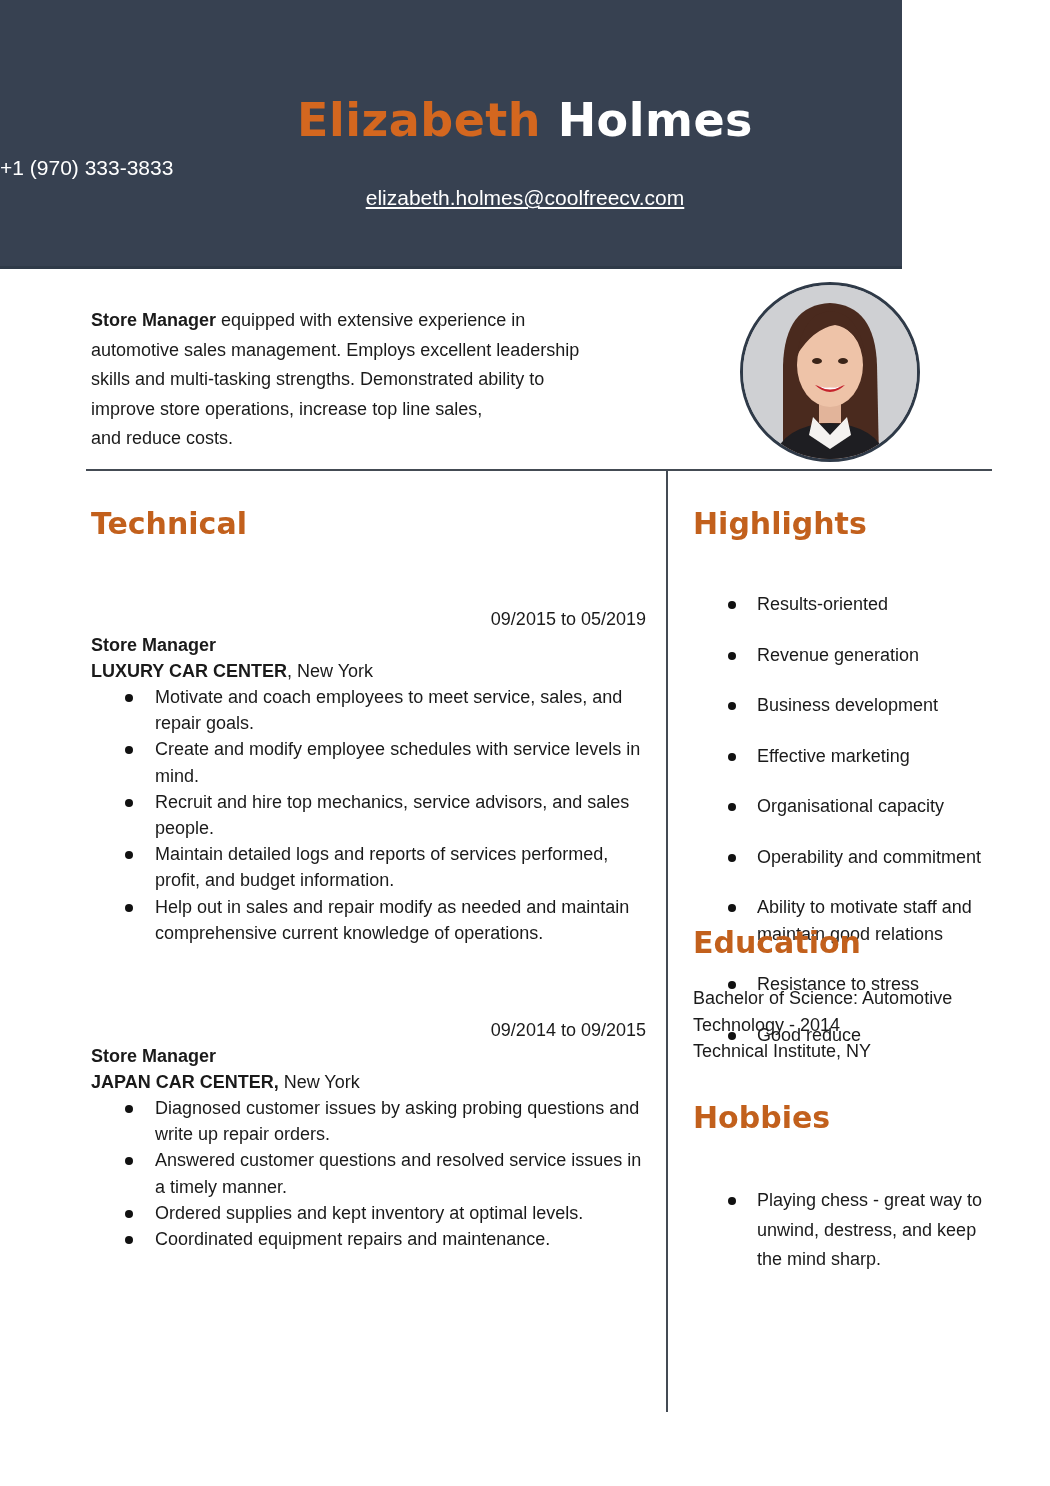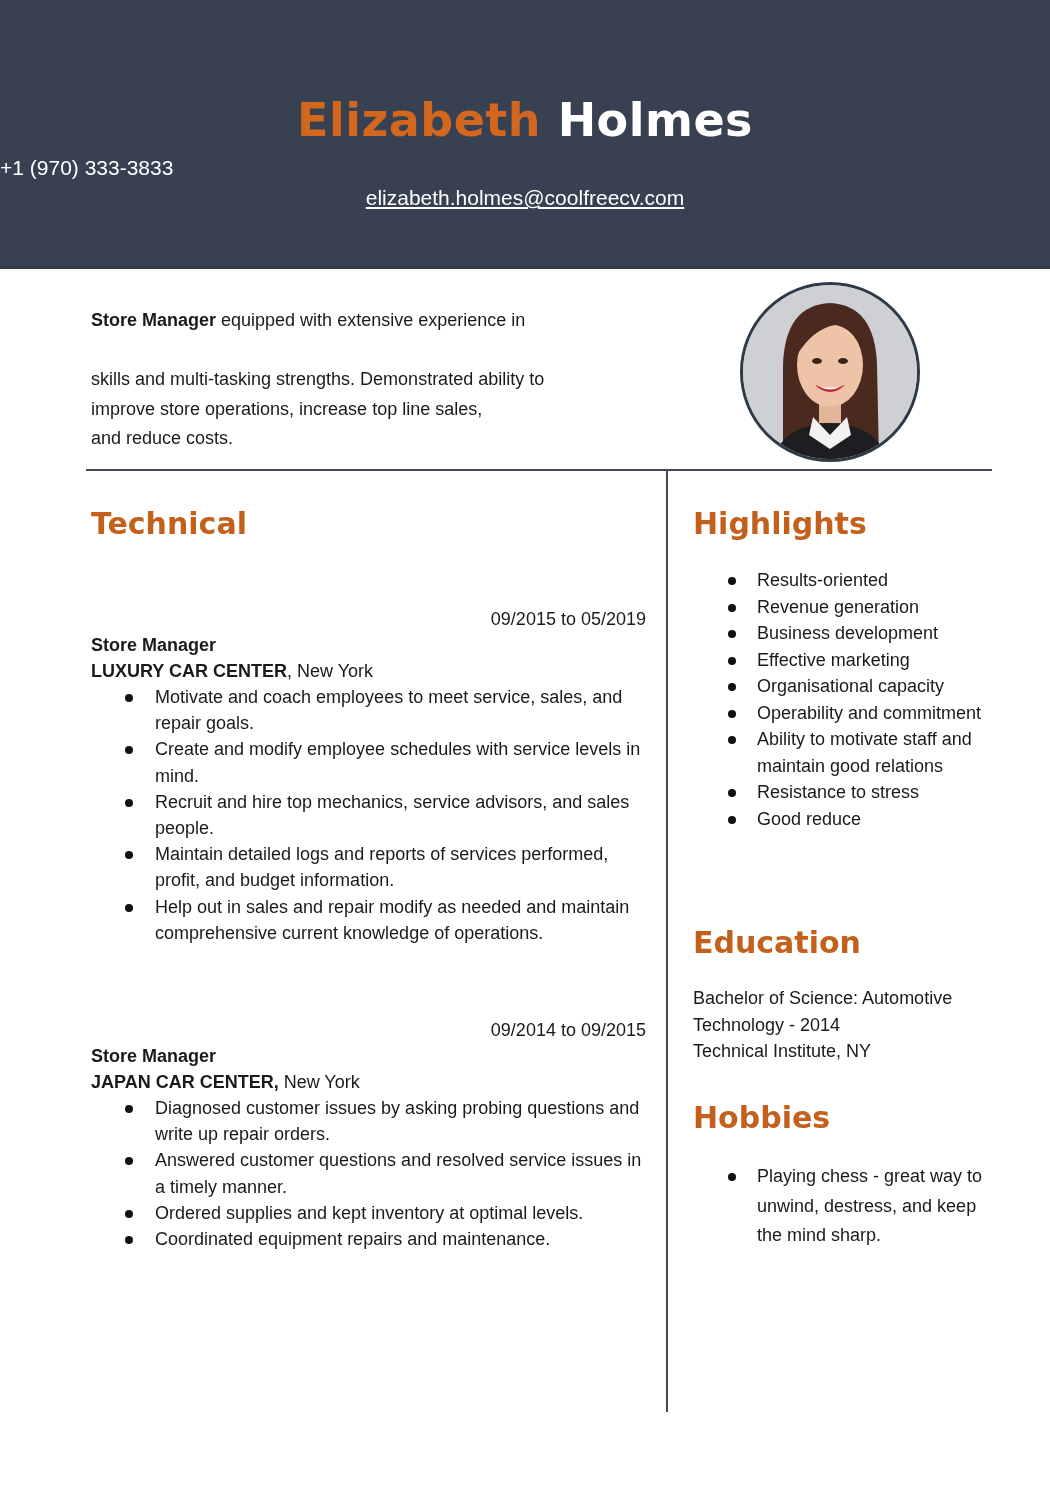--- a/index.html
+++ b/index.html
@@ -1,20 +1,20 @@
 <!DOCTYPE html>
 <html><head>
 <meta charset="utf-8">
 <style>
   * { box-sizing: border-box; margin: 0; padding: 0; }
   html, body { width: 1050px; height: 1486px; background: #ffffff; overflow: hidden; }
   body { position: relative; font-family: "Liberation Sans", "DejaVu Sans", sans-serif; color: #1a1a1a; }
 
   .header {
-    position: absolute; left: 0; top: 0; width: 1050px; height: 269px;
+    position: absolute; left: 0; top: 0; width: 902px; height: 269px;
     background: #374151;
     border-bottom: 3px solid #2f3a48;
   }
   .name {
     position: absolute; top: 92px; left: 0; width: 1050px; text-align: center;
     font-family: "DejaVu Sans", sans-serif; font-weight: bold; font-size: 46px; letter-spacing: 0.5px;
     line-height: 56px;
   }
   .name .first { color: #d4671f; }
   .name .last { color: #ffffff; }
@@ -56,21 +56,21 @@
   .job .date { text-align: right; }
   .job .title { font-weight: bold; }
   .job .company b { font-weight: bold; }
   .bullets { list-style: none; margin-left: 0; }
   .bullets li { position: relative; padding-left: 64px; line-height: 26.2px; }
   .bullets li .dot {
     position: absolute; left: 34px; top: 10px; width: 8px; height: 8px; border-radius: 50%; background: #111;
   }
 
   .right-list { position: absolute; left: 694px; width: 290px; font-size: 18px; list-style: none; }
-  .right-list li { position: relative; padding-left: 63px; line-height: 26.5px; }
+  .right-list li { position: relative; padding-left: 63px; line-height: 26.5px; margin-top: 24px; }
   .right-list li .dot {
     position: absolute; left: 34px; top: 10px; width: 8px; height: 8px; border-radius: 50%; background: #111;
   }
   .edu { position: absolute; left: 693px; top: 985px; width: 300px; font-size: 18px; line-height: 26.5px; }
   .hobby-list li { line-height: 29.5px; }
   .hobby-list li .dot { top: 11px; }
 </style>
 </head>
 <body>
 
@@ -80,21 +80,21 @@
     <span class="last">Holmes</span>
   </div>
   <div class="phone">+1 (970) 333-3833</div>
   <div class="email">
     <a>elizabeth.holmes@coolfreecv.com</a>
   </div>
 </div>
 
 <div class="summary">
   <b>Store Manager</b><span> equipped with extensive experience in</span><br>
-  <br>
+  <span>automotive sales management. Employs excellent leadership</span><br>
   <span>skills and multi-tasking strengths. Demonstrated ability to</span><br>
   <span>improve store operations, increase top line sales,</span><br>
   <span>and reduce costs.</span>
 </div>
 
 <div class="photo">
   <svg width="174" height="174" viewBox="0 0 174 174">
     <rect width="174" height="174" fill="#cfd0d3"></rect>
     <path d="M40 174 L40 80 Q42 20 87 18 Q132 20 134 80 L136 174 Z" fill="#4a2a1e"></path>
     <path d="M30 174 Q40 140 87 138 Q134 140 144 174 Z" fill="#1e1e22"></path>

